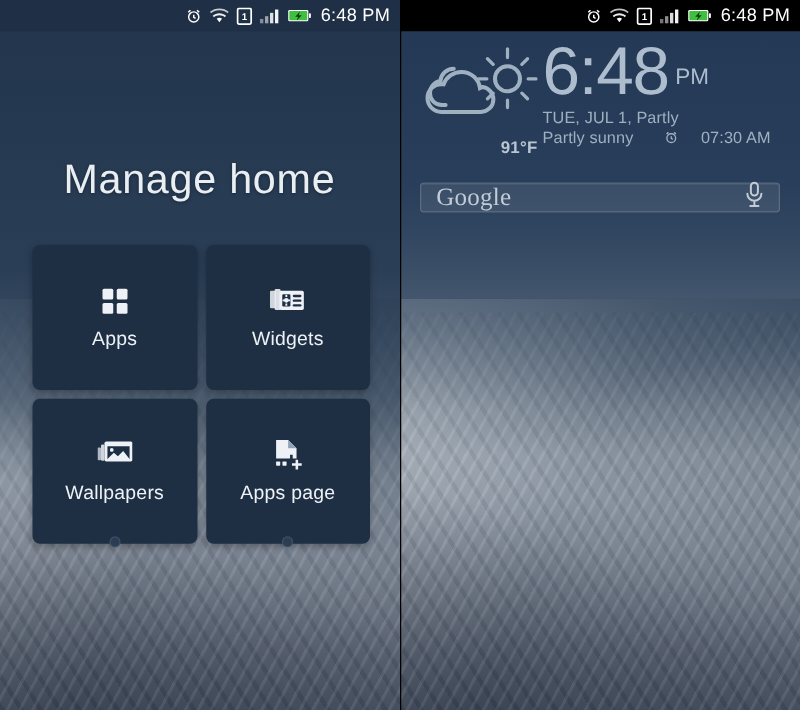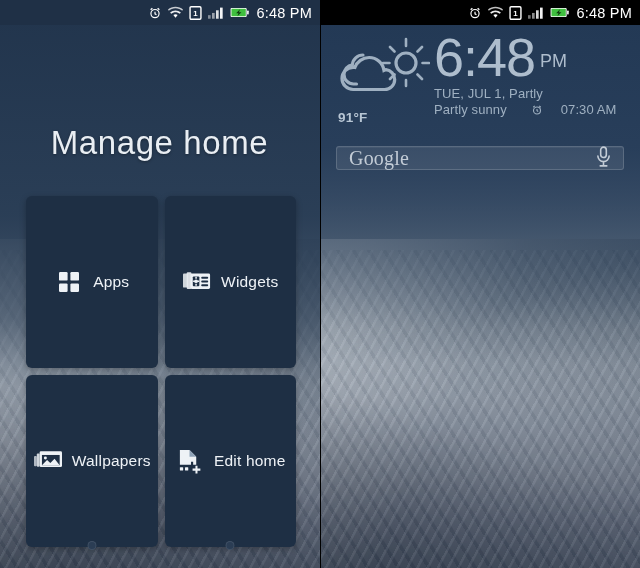--- a/index.html
+++ b/index.html
@@ -61,23 +61,23 @@
     text-shadow:0 1px 3px rgba(0,0,0,.35);
   }
   .tiles {
     position:absolute; z-index:20;
     left:26px; top:196px; width:270px;
     display:grid; grid-template-columns:1fr 1fr; grid-template-rows:1fr 1fr;
     gap:7px;
   }
   .tile {
     position:relative;
-    height:172px; border-radius:6px;
+    height:116px; border-radius:6px;
     background:#1e2f44;
-    display:flex; flex-direction:row; align-items:center; justify-content:center;
+    display:flex; flex-direction:column; align-items:center; justify-content:center;
     gap:9px;
     box-shadow:0 2px 6px rgba(0,0,0,.28);
   }
   .tile-label { color:#eef2f6; font-size:15.5px; font-weight:400; letter-spacing:.2px; }
   .tile-icon { width:30px; height:26px; display:flex; align-items:center; justify-content:center; }
   .tile-handle {
     position:absolute; bottom:-3px; left:50%; transform:translateX(-50%);
     width:9px; height:9px; border-radius:50%;
     background:#2b3d54; border:1px solid rgba(255,255,255,.10);
   }
@@ -86,21 +86,21 @@
   .hs-tint {
     position:absolute; inset:0; z-index:5;
     background:linear-gradient(180deg, rgba(34,56,84,.96) 0%, rgba(38,60,88,.93) 26%, rgba(52,72,96,.62) 44%, rgba(74,90,110,.18) 58%, rgba(90,104,122,0) 70%);
   }
   .weather {
     position:absolute; z-index:20; top:32px; left:18px; right:10px; height:92px;
     display:flex; align-items:flex-start;
   }
   .w-icon { width:92px; height:72px; position:relative; flex:none; margin-top:4px; }
   .w-temp {
-    position:absolute; top:74px; left:0; width:92px; text-align:left;
+    position:absolute; top:74px; left:0; width:92px; text-align:right;
     color:#b8c6d4; font-size:13.5px; font-weight:bold; letter-spacing:.2px;
   }
   .w-right { margin-left:4px; padding-top:0; }
   .w-clock { display:flex; align-items:flex-start; line-height:1; }
   .w-hhmm { font-size:54px; font-weight:300; color:#aebdcd; letter-spacing:-1px; line-height:.95;text-align:right; }
   .w-ampm { font-size:18px; font-weight:400; color:#aebdcd; margin-left:5px; margin-top:20px; }
   .w-date { color:#9fb0c1; font-size:13px; margin-top:3px; letter-spacing:.1px; }
   .w-cond { color:#9fb0c1; font-size:13px; margin-top:1px; display:flex; align-items:center; gap:18px; letter-spacing:.1px; }
 
   .searchbar {
@@ -226,21 +226,21 @@
       <div class="tile">
         <span class="tile-icon">
           <svg width="25" height="25" viewBox="0 0 26 26" fill="#eef2f6">
             <path d="M3 1h10l7 7v8.5h-3.2v-3.2h-2.2v3.2H3z"></path>
             <path d="M13 1l7 7h-7z" fill="#8fa3b8"></path>
             <rect x="3" y="19" width="3.4" height="3.4" rx=".6"></rect>
             <rect x="8.3" y="19" width="3.4" height="3.4" rx=".6"></rect>
             <path d="M19.2 17.4h2.1v3h3v2.1h-3v3h-2.1v-3h-3v-2.1h3z"></path>
           </svg>
         </span>
-        <span class="tile-label">Edit home</span>
+        <span class="tile-label">Apps page</span>
         <span class="tile-handle"></span>
       </div>
 
     </div>
   </div>
 
   <div class="panel">
     <div class="wall"></div>
     <div class="hs-tint"></div>
 

